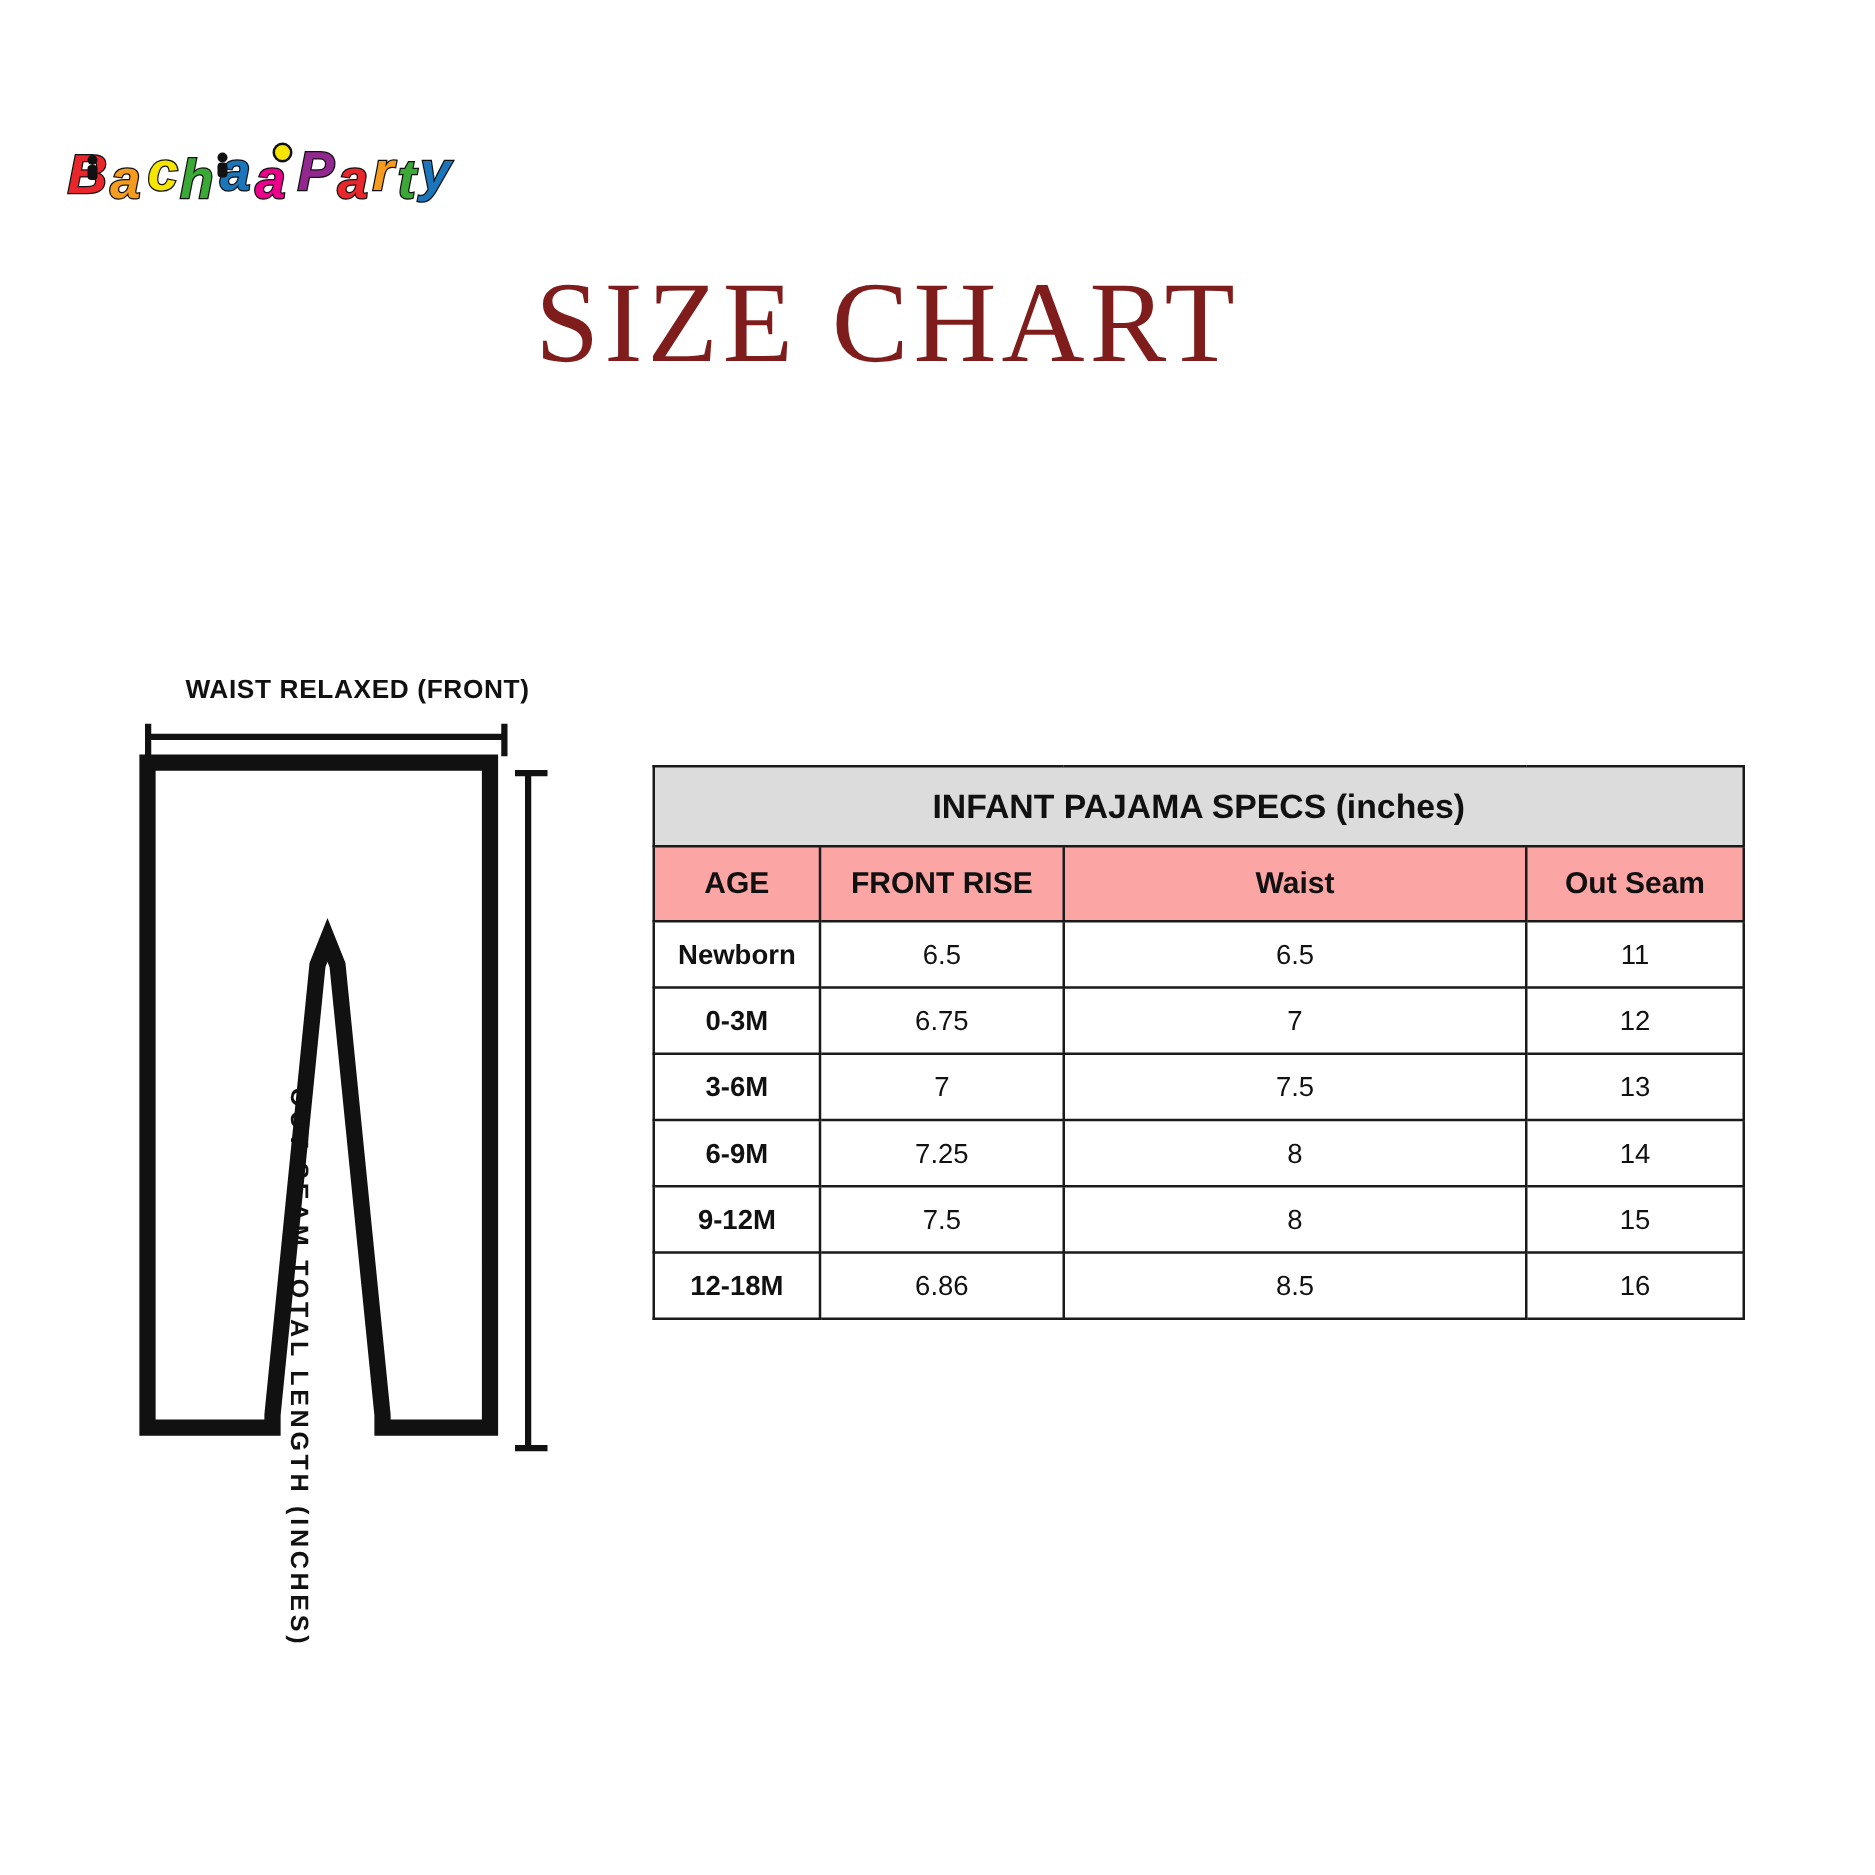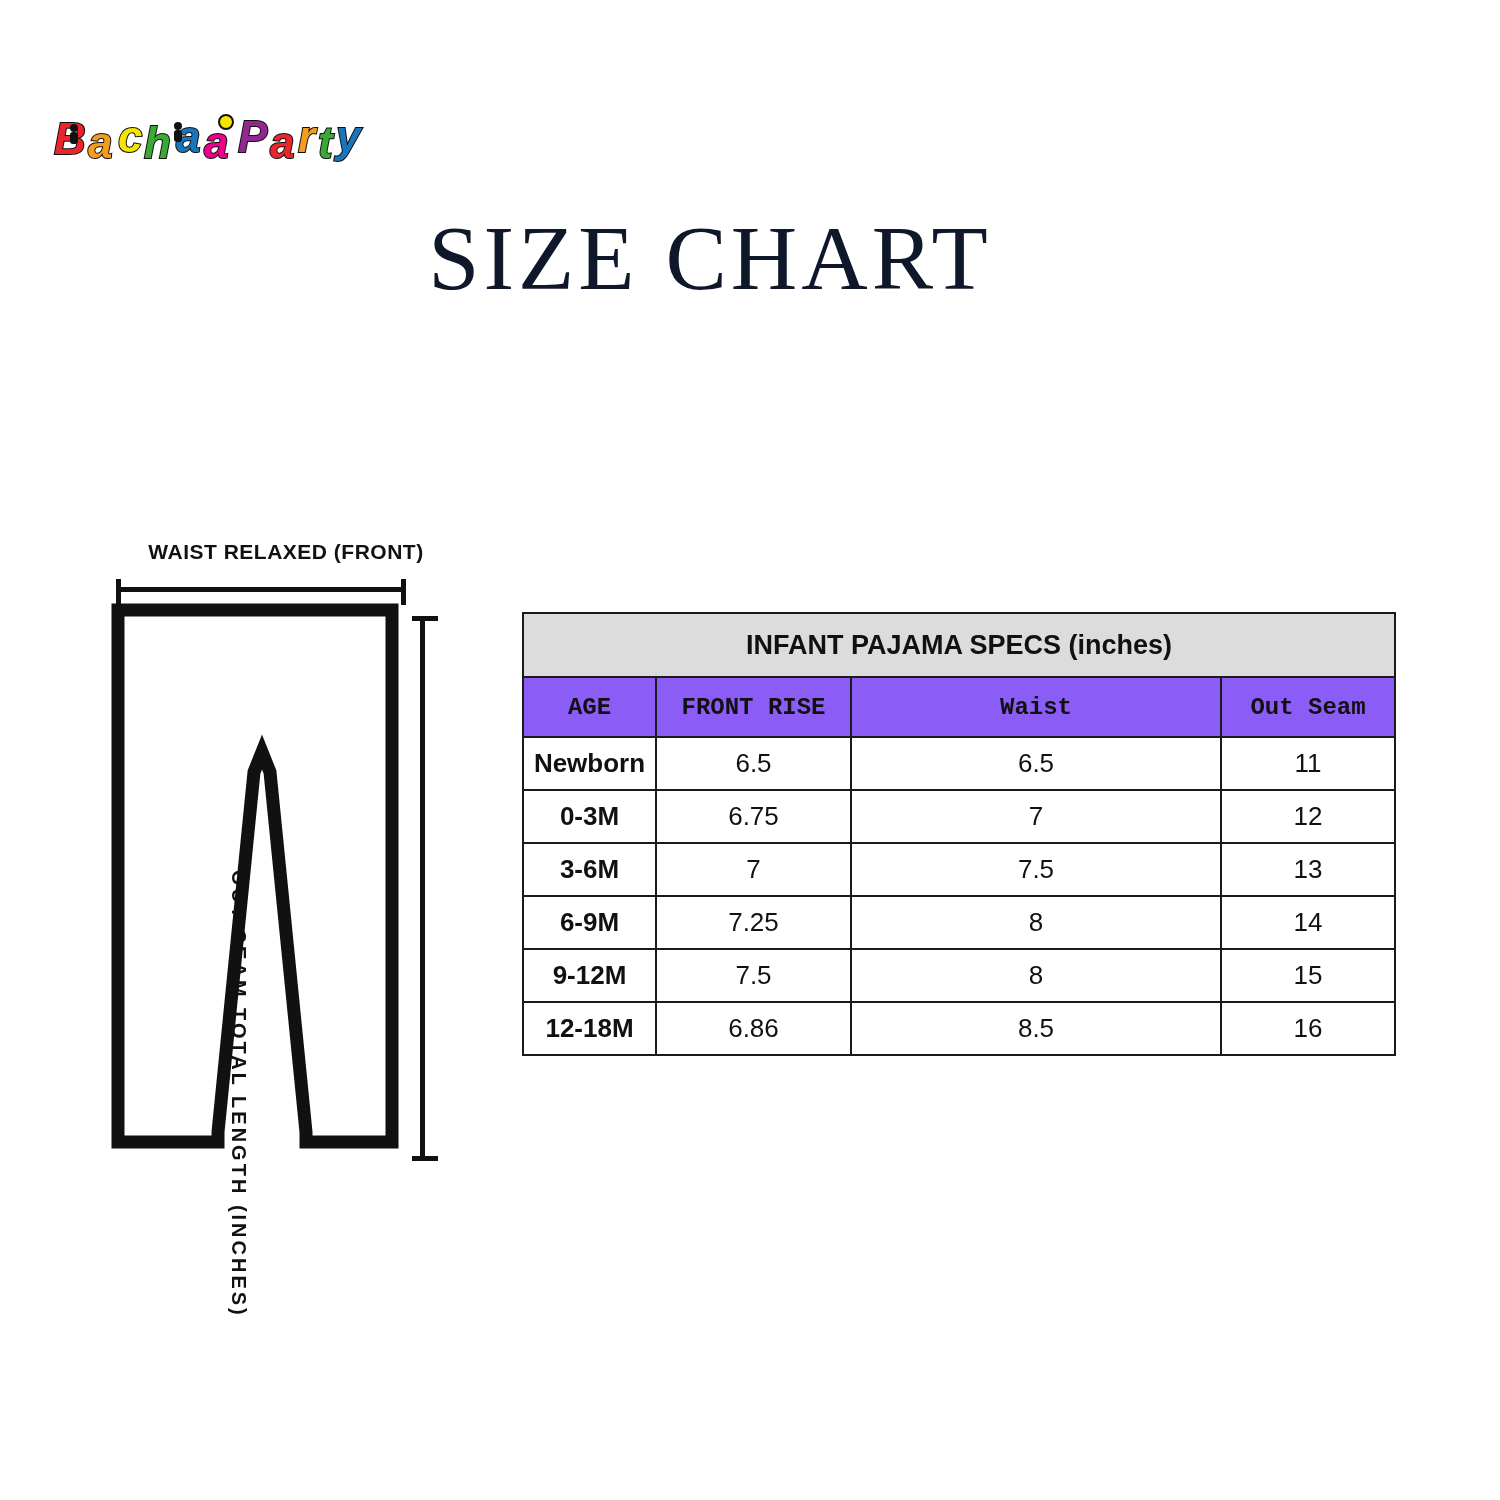--- a/index.html
+++ b/index.html
@@ -29,21 +29,21 @@
   
   .page-title {
     position: absolute;
     left: 0;
     top: 212px;
     width: 1420px;
     text-align: center;
     font-family: "Liberation Serif", serif;
     font-size: 92px;
     letter-spacing: 4px;
-    color: #0f172a;
+    color: #7f1d1d;
     font-weight: 400;
     line-height: 1;
   }
 
   
   .diagram {
     position: absolute;
     left: 100px;
     top: 540px;
     width: 370px;
@@ -138,30 +138,29 @@
     color: #111;
   }
   .spec .title-row th {
     background: #dcdcdc;
     font-size: 27px;
     font-weight: 700;
     height: 58px;
     padding: 2px 0;
   }
   .spec .head-row th {
-    background: #8b5cf6;
+    background: #fca5a5;
     font-size: 24px;
     font-weight: 700;
     height: 54px;
     padding: 2px 0;
-    font-family: Liberation Mono, monospace;
   }
   .spec tbody td {
     height: 51px;
-    font-size: 26px;
+    font-size: 22px;
     background: #fff;
     padding: 0;
   }
   .spec tbody td.age {
     font-weight: 700;
   }
   .col-age   { width: 133px; }
   .col-rise  { width: 195px; }
   .col-waist { width: 370px; }
   .col-out   { width: 174px; }

